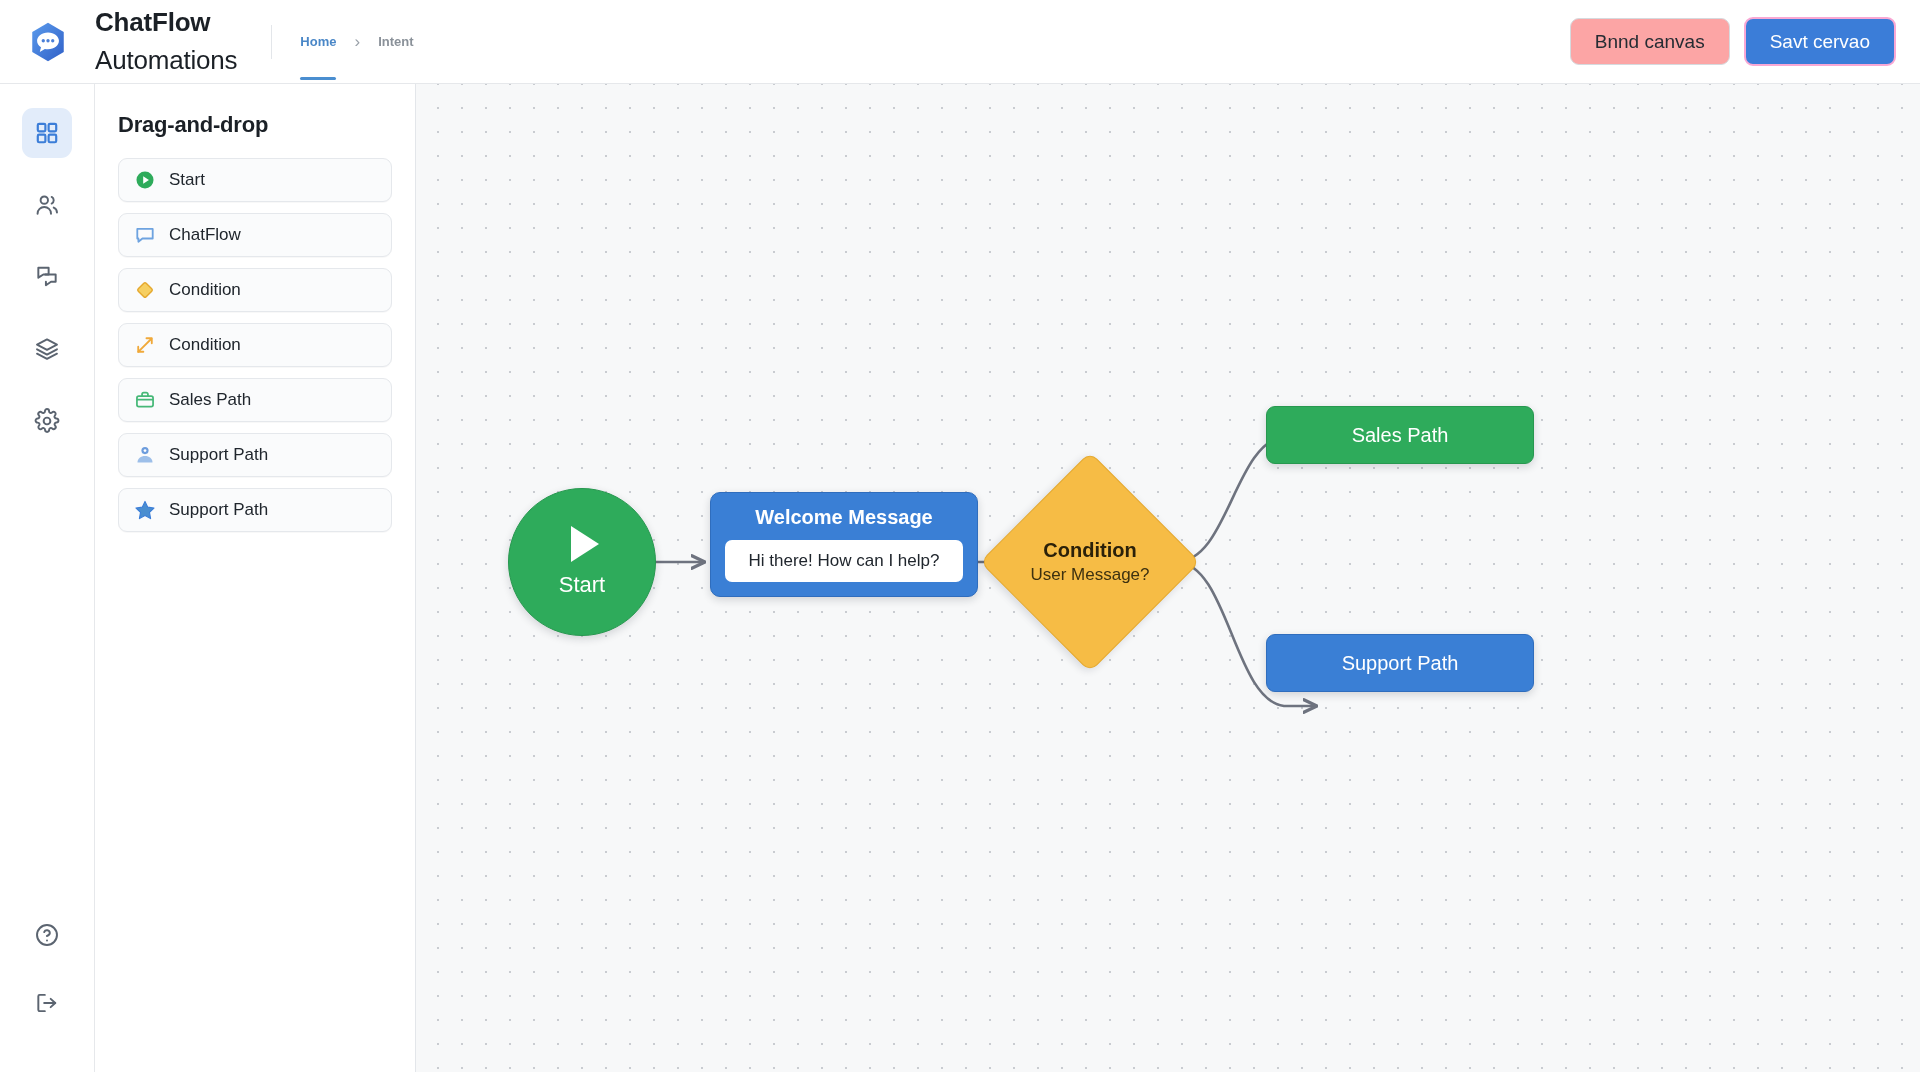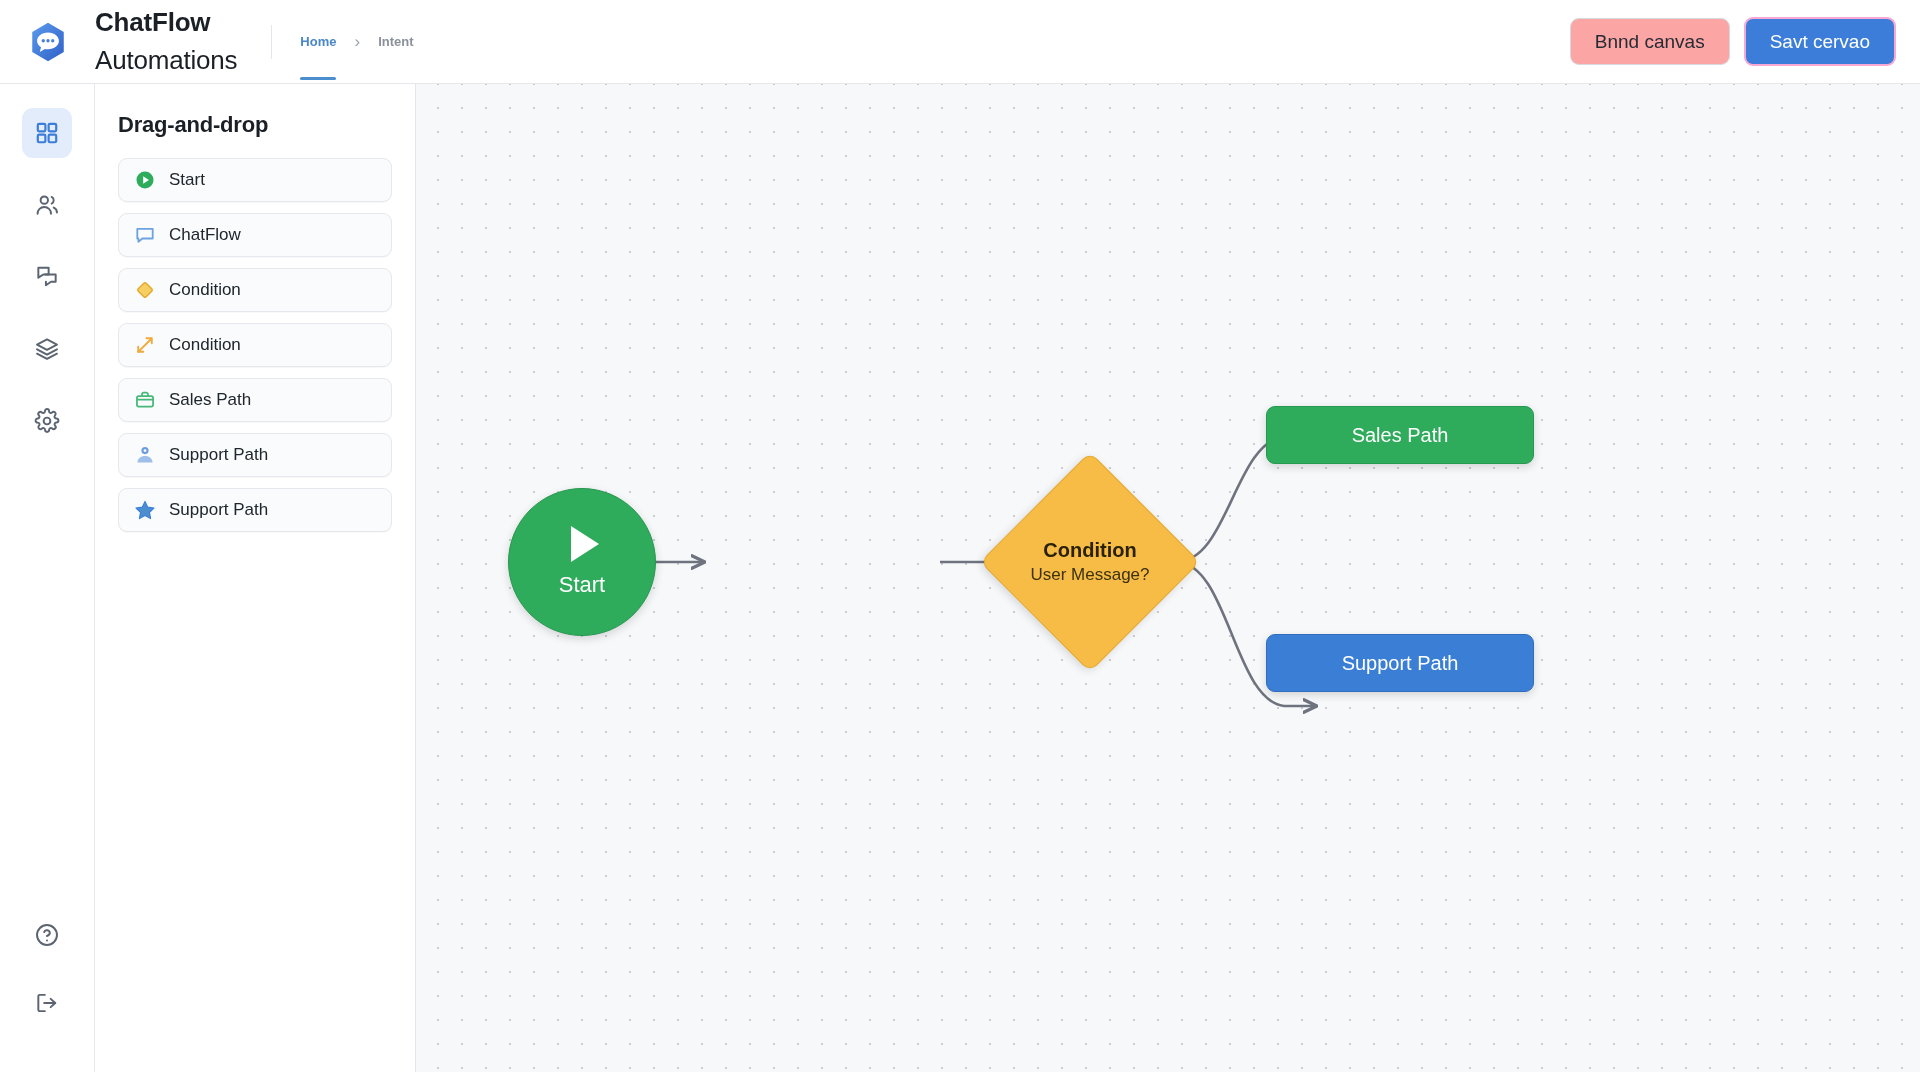--- a/index.html
+++ b/index.html
@@ -349,20 +349,24 @@
         <path d="M524 478 L594 478" fill="none" stroke="#6e737f" stroke-width="2.6" marker-end="url(#arrow)"></path>
         <path d="M760 478 C 812 478, 818 360, 868 352 L 900 352" fill="none" stroke="#6e737f" stroke-width="2.6" stroke-linecap="round" marker-end="url(#arrow)"></path>
         <path d="M760 478 C 812 478, 818 616, 868 622 L 900 622" fill="none" stroke="#6e737f" stroke-width="2.6" stroke-linecap="round" marker-end="url(#arrow)"></path>
       </svg>
 
       <div class="node node-start" style="left:92px; top:404px;">
         <div class="play"></div>
         <div class="start-label">Start</div>
       </div>
 
+      <div class="node node-welcome" style="left:294px; top:408px;">
+        <div class="wm-title">Welcome Message</div>
+        <div class="wm-bubble">Hi there! How can I help?</div>
+      </div>
 
       <div class="node node-condition" style="left:574px; top:378px;">
         <div class="diamond"></div>
         <div class="diamond-text">
           <div class="cd-title">Condition</div>
           <div class="cd-sub">User Message?</div>
         </div>
       </div>
 
       <div class="node node-pill green" style="left:850px; top:322px;">

